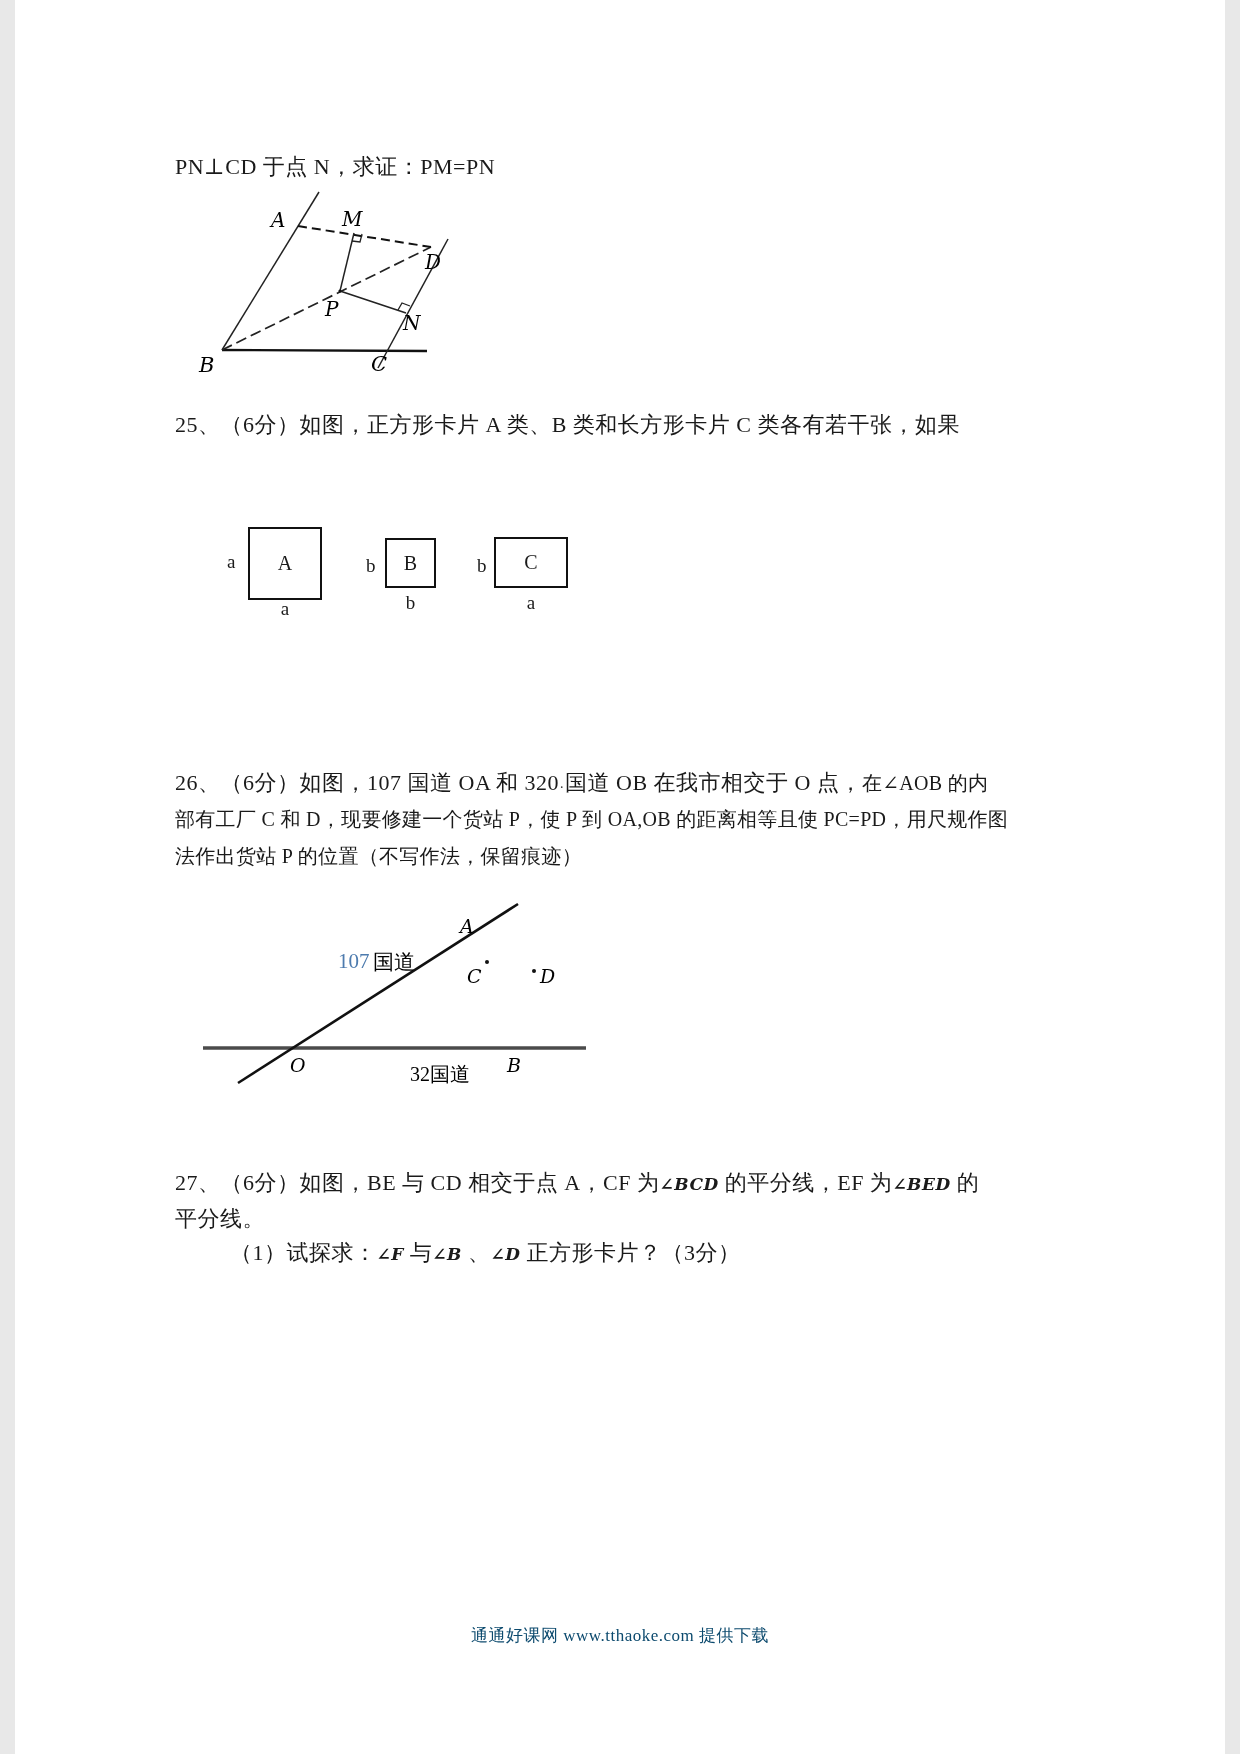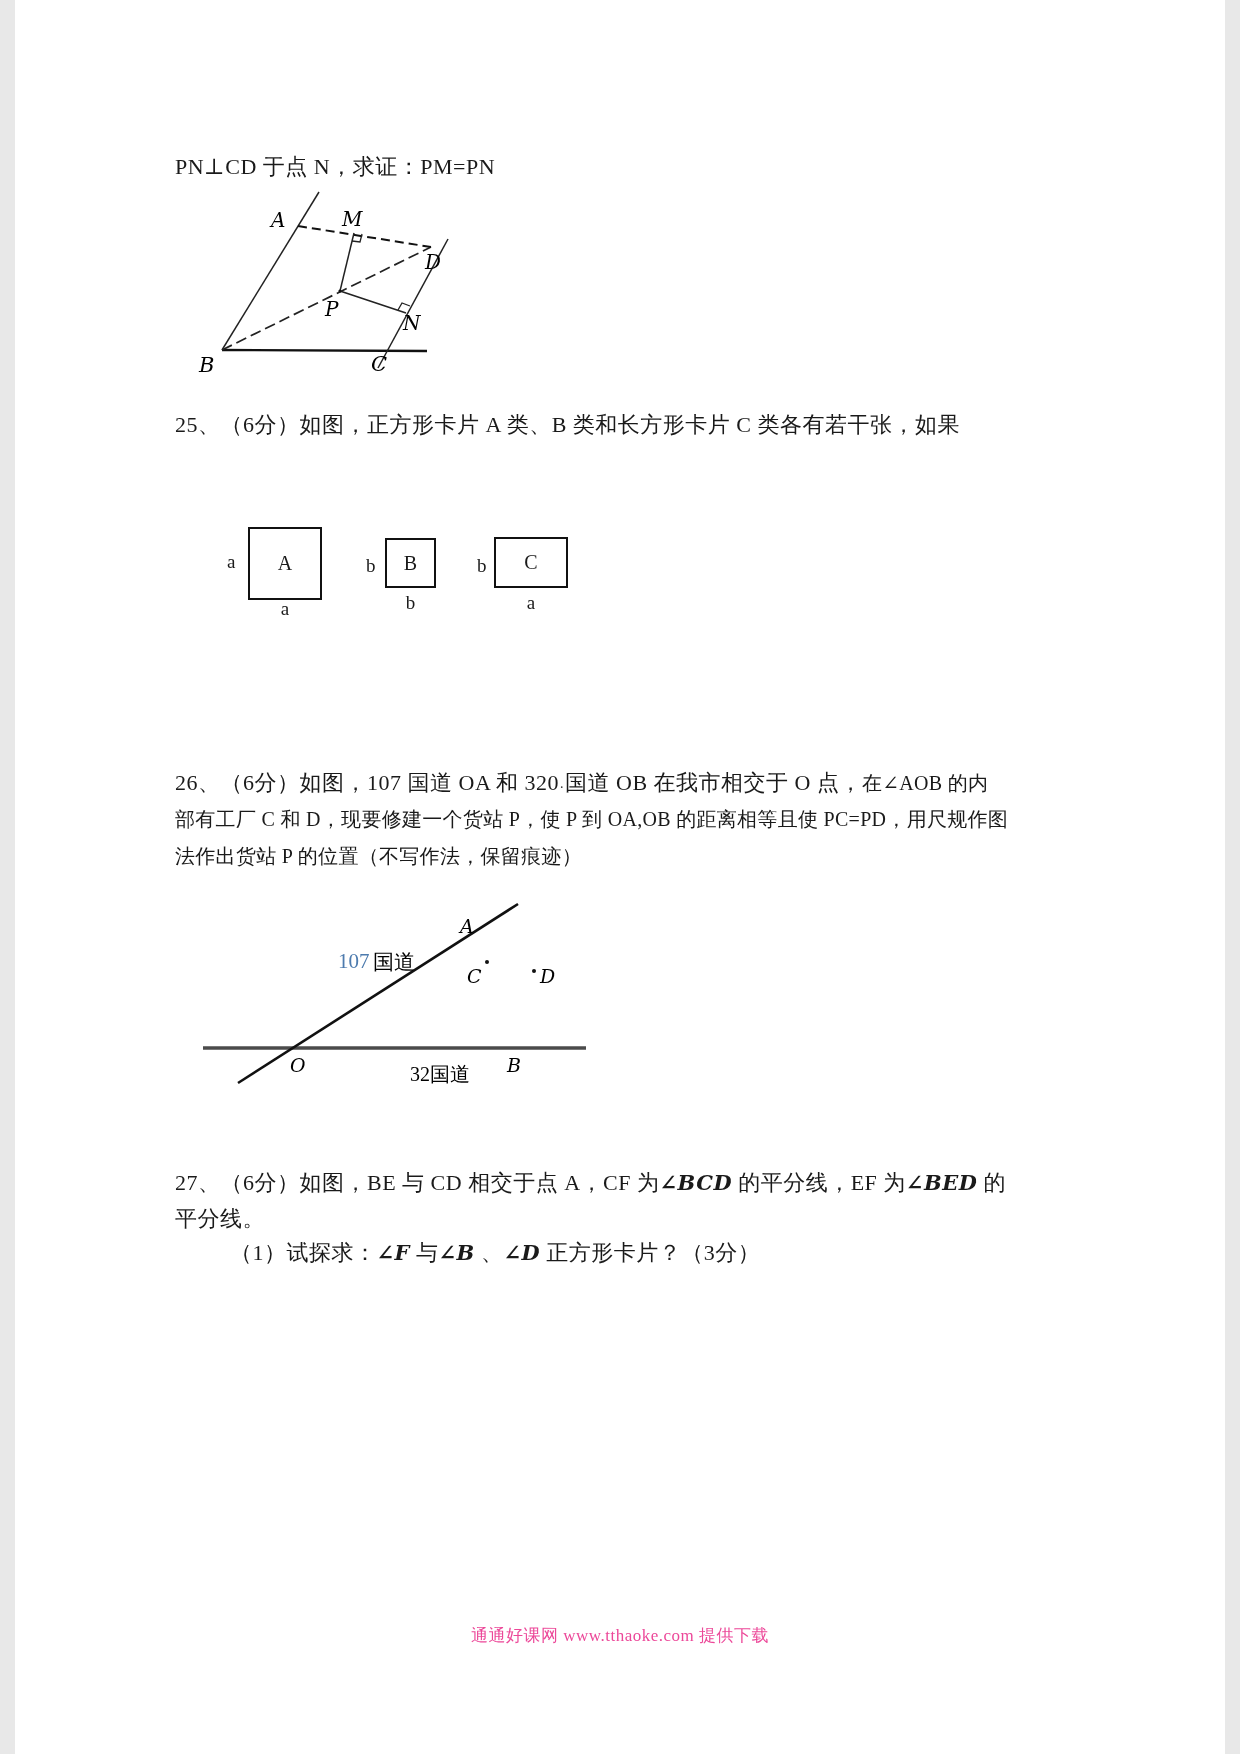--- a/index.html
+++ b/index.html
@@ -21,21 +21,21 @@
   }
   .cn-small{
     font-size:20px;
     letter-spacing:0.3px;
     white-space:nowrap;
   }
   .ang{
     font-family:"DejaVu Serif","Liberation Serif",serif;
     font-style:italic;
     font-weight:bold;
-    font-size:21px;
+    font-size:17px;
   }
   .card-box{
     position:absolute;
     border:2px solid #111;
     background:#fff;
     display:flex;align-items:center;justify-content:center;
     font-size:20px;
   }
   .card-side-label{
     position:absolute;
@@ -45,21 +45,21 @@
     position:absolute;
     text-align:center;
     font-size:19px;
   }
   .footer{
     position:absolute;
     left:0;top:1624px;width:100%;
     text-align:center;
     font-size:17px;
     letter-spacing:0.5px;
-    color:#ec4899;
+    color:#0c4a6e;
   }
   svg text{
     font-family:"DejaVu Serif","Liberation Serif",serif;
   }
   .road-cn{
     font-family:"Liberation Serif","DejaVu Serif",serif;
     font-style:normal;
   }
   .stray-dot{
     font-size:14px;

